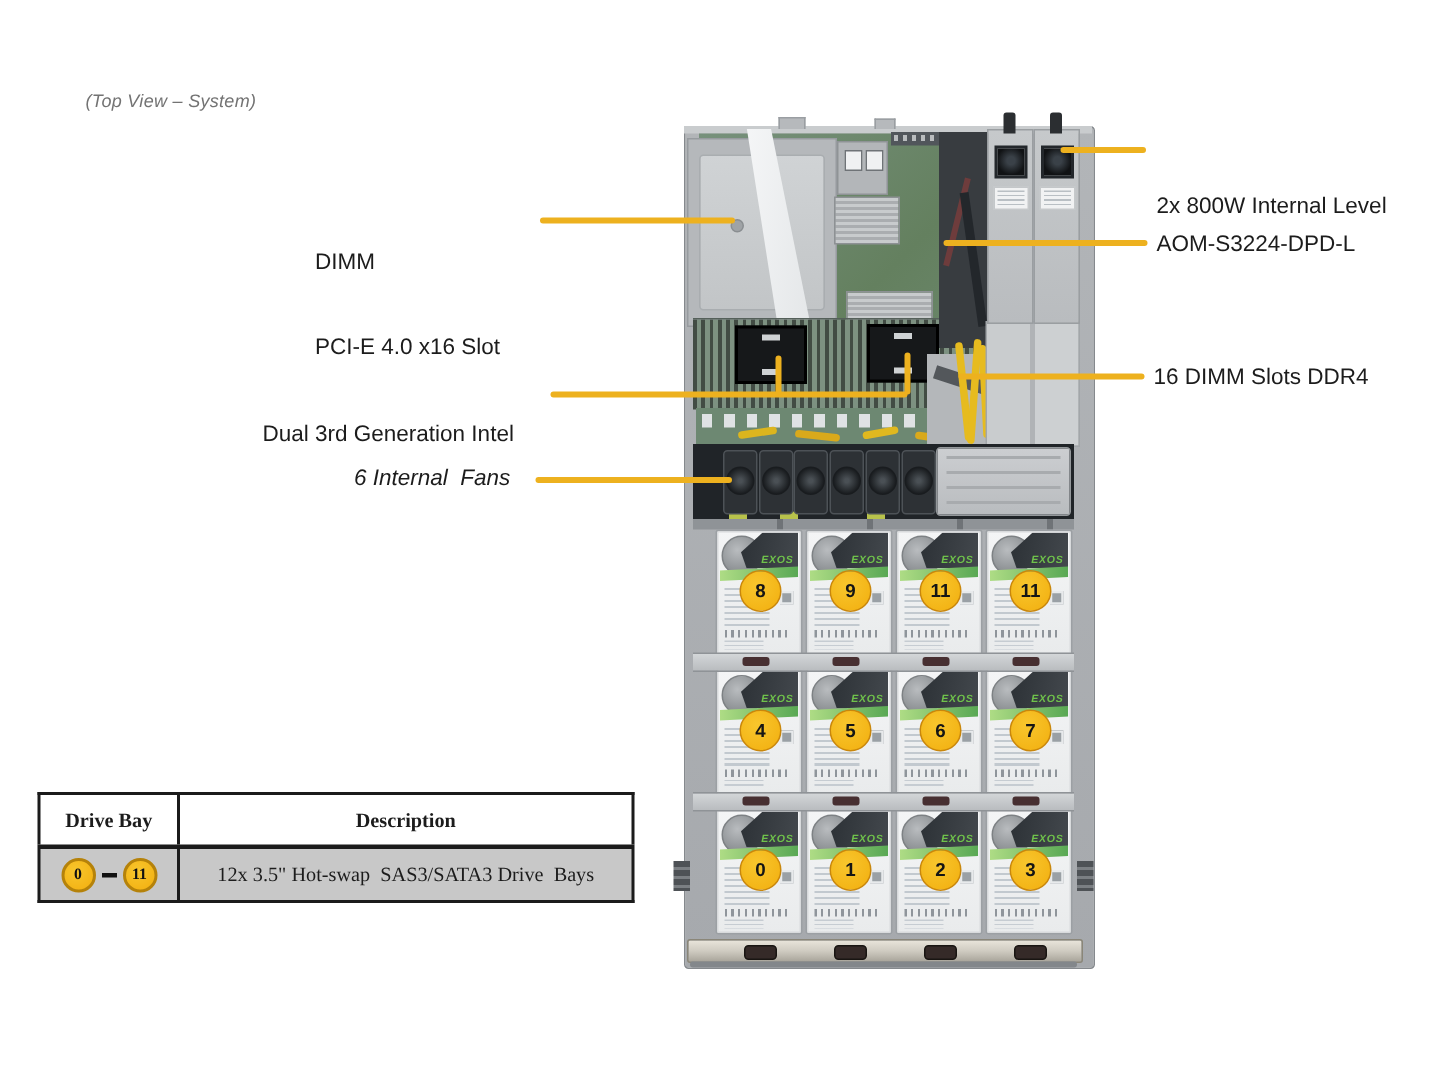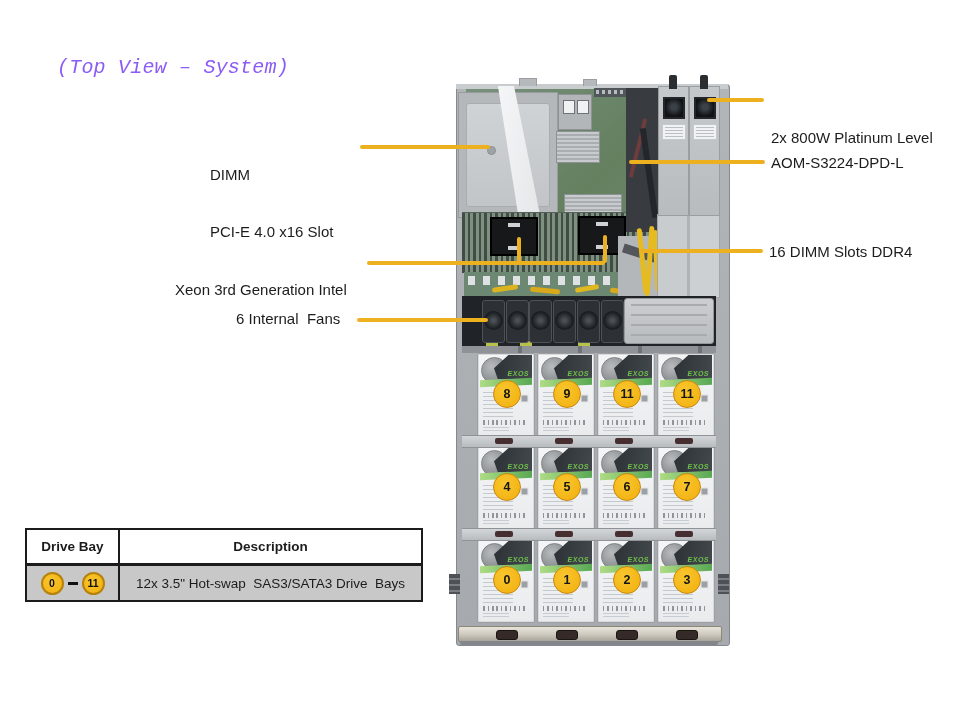--- a/index.html
+++ b/index.html
@@ -1,20 +1,20 @@
 <!DOCTYPE html>
 <html style="--callout: #EDB11F; --badge: #F2AE0E;"><head>
 <meta charset="utf-8">
 <style>
   html,body{margin:0;padding:0;background:#fff;}
   #page{position:relative;width:960px;height:720px;background:#ffffff;overflow:hidden;
         font-family:"Liberation Sans", sans-serif;color:#1c1c1c;}
   .abs{position:absolute;}
   .lbl{position:absolute;font-size:15px;line-height:19px;color:#1c1c1c;white-space:pre;}
-  .title{font-style:italic;font-size:20px;color:#8b5cf6;letter-spacing:.2px;font-family:Liberation Mono, monospace;}
+  .title{font-style:italic;font-size:12px;color:#737373;letter-spacing:.2px;}
   .cline{position:absolute;background:var(--callout,#EDB11F);height:4px;border-radius:2px;z-index:40;}
   .cline.v{width:4px;}
 
   
   .server-frame{left:456px;top:84px;width:272px;height:560px;background:linear-gradient(#b2b5b8,#a6a9ad);
                 border:1px solid #85898d;border-radius:3px;}
   .top-rim{left:456px;top:84px;width:272px;height:5px;background:#c9ccce;}
   .tab{background:#b6b9bc;border:1px solid #9a9ea2;border-bottom:none;}
   .mobo{left:466px;top:89px;width:188px;height:208px;
         background:linear-gradient(135deg,#77917c 0%,#64805f 55%,#6e8a72 100%);}
@@ -95,21 +95,21 @@
   .rail{position:absolute;left:0;width:254px;height:11px;background:linear-gradient(#d3d6d8,#b9bcbf);
         border-top:1px solid #8f9397;border-bottom:1px solid #8f9397;}
   .latch{position:absolute;top:2px;width:18px;height:6px;background:#472f31;border-radius:2px;}
   .bottom-rail{left:458px;top:626px;width:262px;height:14px;border:1px solid #8a8678;border-radius:2px;
                background:linear-gradient(#e8e4da 0%,#cfcbc1 50%,#a9a59b);}
   .b-latch{position:absolute;top:3px;width:20px;height:8px;background:#352a28;border:1px solid #191512;border-radius:3px;}
   .shadow-line{left:460px;top:641px;width:258px;height:4px;background:#83878b;border-radius:2px;}
   .ear{width:11px;height:20px;background:repeating-linear-gradient(#4e5256 0 4px,#7b7f83 4px 6px);}
 
   
-  .bay-table{position:absolute;left:25px;top:528px;border-collapse:collapse;font-size:13.5px;}
+  .bay-table{position:absolute;left:25px;top:528px;border-collapse:collapse;font-size:13.5px;font-family:Liberation Serif, serif;}
   .bay-table th{border:2px solid #1b1b1b;background:#fff;font-weight:bold;height:31px;}
   .bay-table th:first-child{width:89px;}
   .bay-table th:last-child{width:299px;}
   .bay-table td{border:2px solid #1b1b1b;border-top:3px solid #1b1b1b;background:#c8c8c8;height:32px;
                 text-align:center;vertical-align:middle;}
   .bay-cell{display:flex;align-items:center;justify-content:center;}
   .tbadge{display:inline-flex;width:19px;height:19px;border-radius:50%;align-items:center;justify-content:center;
           background:radial-gradient(circle at 40% 35%,#f8c62d,var(--badge,#F2AE0E));
           border:2px solid #b5820a;font-size:10.5px;font-weight:bold;color:#111;}
   .tdash{display:inline-block;width:10px;height:3px;background:#111;margin:0 4px;}
@@ -376,28 +376,28 @@
   <div class="cline v" style="left:517px;top:237px;height:26px;"></div>
   <div class="cline v" style="left:603px;top:235px;height:28px;"></div>
   <div class="cline" style="left:639px;top:249px;width:124px;"></div>
   <div class="cline" style="left:357px;top:318px;width:131px;"></div>
 
   <div class="lbl" style="left:210px;top:127px;">
     <div>DIMM</div>
     <div>PCI-E 4.0 x16 Slot</div>
   </div>
   <div class="lbl" style="left:771px;top:90px;">
-    <div>2x 800W Platinum Level</div>
+    <div>2x 800W Internal Level</div>
   </div>
   <div class="lbl" style="left:771px;top:153px;">AOM-S3224-DPD-L</div>
   <div class="lbl" style="left:175px;top:242px;">
-    <div>Xeon 3rd Generation Intel</div>
+    <div>Dual 3rd Generation Intel</div>
   </div>
   <div class="lbl" style="left:769px;top:242px;">16 DIMM Slots DDR4</div>
-  <div class="lbl" style="left:236px;top:309px;">6 Internal  Fans</div>
+  <div class="lbl" style="left:236px;top:309px;font-style:italic;">6 Internal  Fans</div>
 
   <table class="bay-table">
     <thead>
       <tr>
         <th>Drive Bay</th>
         <th>Description</th>
       </tr>
     </thead>
     <tbody>
       <tr>

